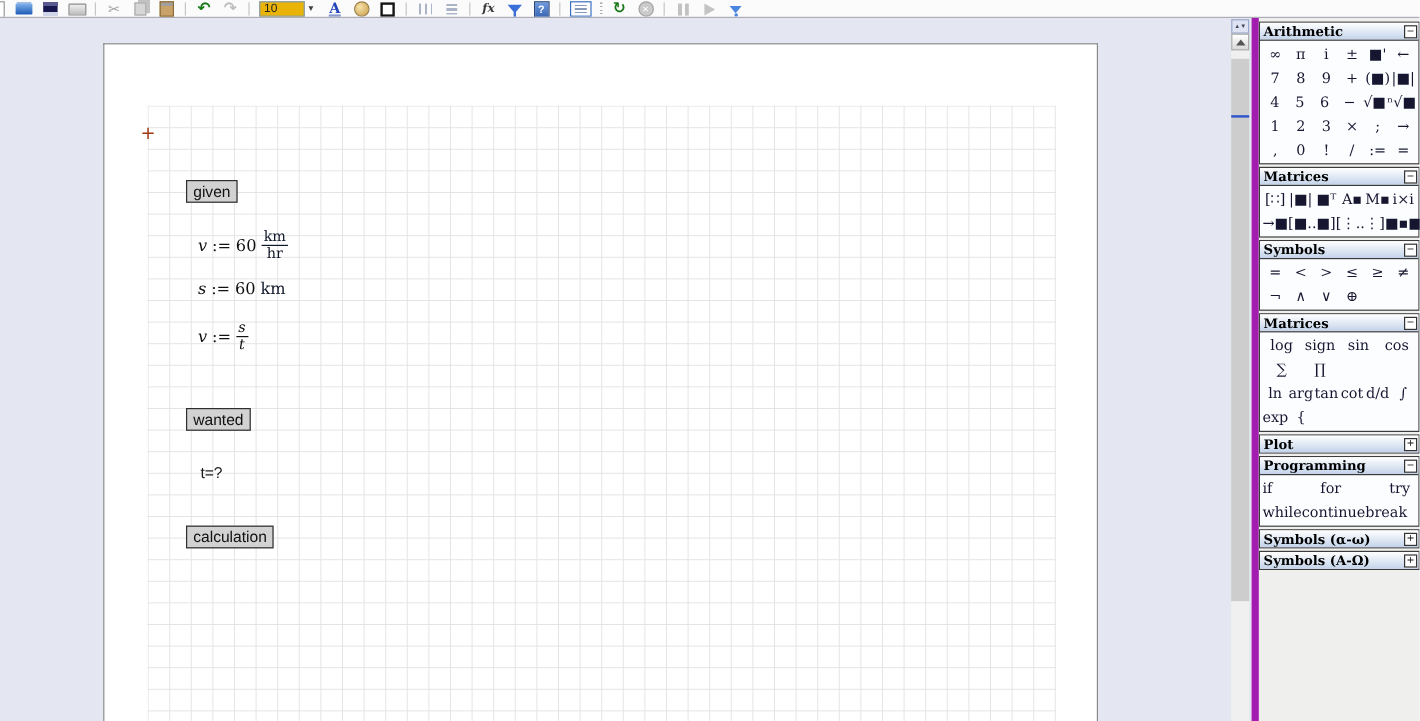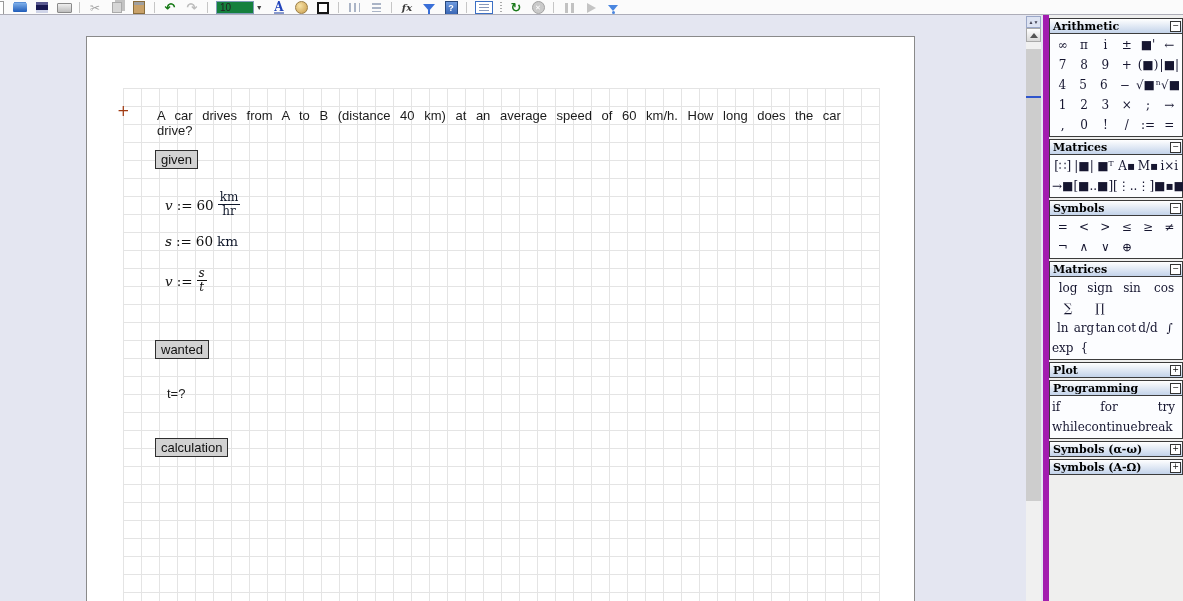--- a/index.html
+++ b/index.html
@@ -23,21 +23,21 @@
   .tb-print::before{content:"";width:13px;height:8px;background:linear-gradient(#efefef,#bdbdbd);
        border:1px solid #8a8a8a;border-radius:1px;}
   .tb-cut::before{content:"✂";color:#a2a2a2;font-size:12px;}
   .tb-copy::before{content:"";width:8px;height:9px;background:#d6d6d6;border:1px solid #aaa;
        box-shadow:3px -2px 0 #c2c2c2;}
   .tb-paste::before{content:"";width:10px;height:11px;background:#c9a26a;border:1px solid #8a6d3b;
        box-shadow:inset 0 3px 0 #9f9f9f;}
   .tb-undo::before{content:"↶";color:#177a17;font-weight:bold;font-size:13px;}
   .tb-redo::before{content:"↷";color:#bdbdbd;font-weight:bold;font-size:13px;}
   .tb-fontsize{width:48px;height:13px;margin:0 4px;display:flex;flex:0 0 auto;}
-  .tb-fontsize .fsbox{width:34px;height:11px;background:#15803d;border:1px solid #7f9db9;
+  .tb-fontsize .fsbox{width:34px;height:11px;background:#eab308;border:1px solid #7f9db9;
        font:10px "Liberation Sans",sans-serif;padding-left:3px;line-height:11px;color:#222;}
   .tb-fontsize .fsarr{width:10px;height:13px;display:flex;align-items:center;justify-content:center;
        font-size:7px;color:#444;}
   .tb-font-color::before{content:"A";font:bold 12px "DejaVu Serif",serif;color:#2244bb;
        border-bottom:2px solid #8899cc;line-height:10px;}
   .tb-background-color::before{content:"";width:11px;height:11px;border-radius:50%;
        background:radial-gradient(circle at 35% 35%,#f7e3a8,#c89b4a);border:1px solid #9a7d45;}
   .tb-border::before{content:"";width:8px;height:8px;border:2px solid #151515;background:#fff;}
   .tb-align-horizontal::before{content:"";width:11px;height:9px;
        background:repeating-linear-gradient(90deg,#aab4c6 0 2px,transparent 2px 5px);}
@@ -162,21 +162,20 @@
       </div>
   </div>
 
   <div class="workspace">
     <div class="page">
       <div class="grid"></div>
     </div>
 
     <span class="cursor-plus">+</span>
 
-    <div class="problem-text">A car drives from A to B (distance 40 km) at an average speed of 60 km/h. How long does the car drive?</div>
 
     <div class="tag" style="left:155px;top:135px">given</div>
 
     <div class="math" style="left:165px;top:176px">
       <span class="mvar">v</span>
       <span>:=</span>
       <span>60</span>
       <span class="frac unit">
         <span class="fn">km</span>
         <span class="fd">hr</span>

